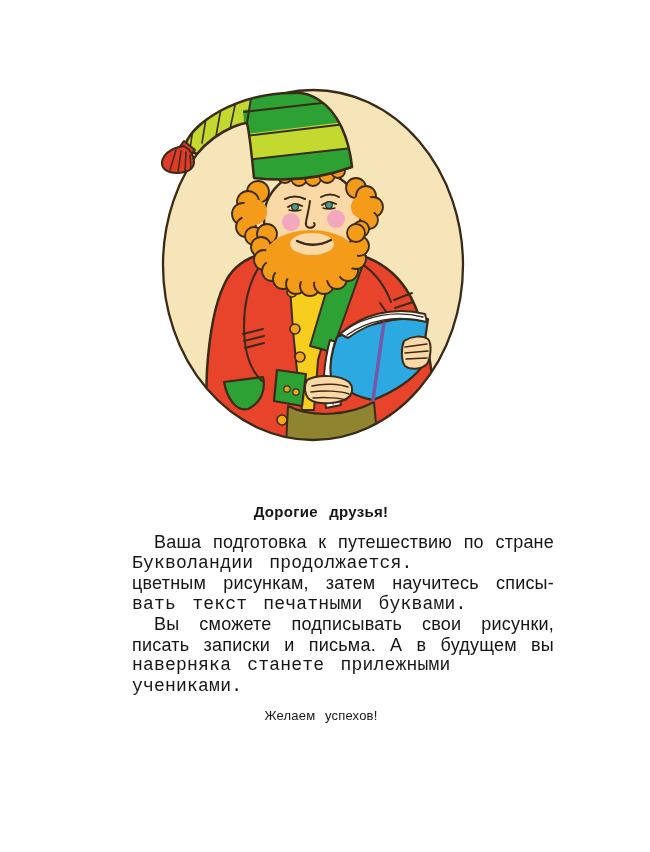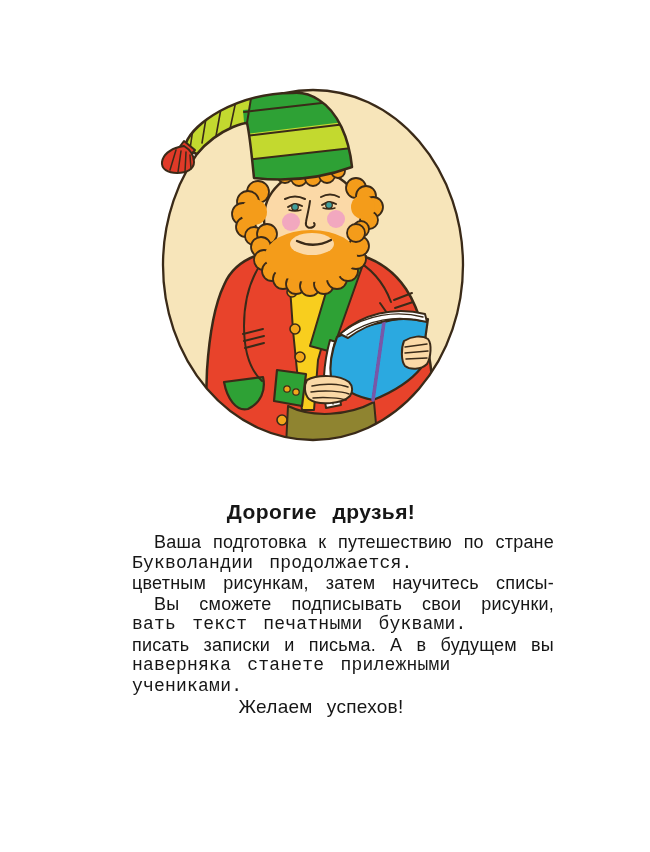--- a/index.html
+++ b/index.html
@@ -3,32 +3,32 @@
 <meta charset="utf-8">
 <style>
   html,body{margin:0;padding:0;}
   body{
     width:650px;height:852px;position:relative;background:#ffffff;overflow:hidden;
     font-family:"Liberation Sans","DejaVu Sans",sans-serif;color:#161616;
   }
   .illustration{position:absolute;left:0;top:0;width:650px;height:470px;}
   .text-block{position:absolute;left:88px;top:501px;width:466px;font-size:18px;}
   .heading{
-    font-weight:bold;font-size:21px;line-height:22px;text-align:center;
+    font-weight:bold;font-size:15px;line-height:22px;text-align:center;
     word-spacing:0.45em;letter-spacing:0.02em;margin:0 0 9px 0;
   }
   .line{
     line-height:20.5px;word-spacing:0.28em;letter-spacing:0.012em;margin-left:44px;
   }
   .just{text-align:justify;text-align-last:justify;text-justify:inter-word;}
   .last{text-align:left;font-family:Liberation Mono, monospace;}
   .ind{text-indent:22px;}
   .closing{
-    font-size:19px;line-height:22px;text-align:center;
-    word-spacing:0.45em;letter-spacing:0.015em;
+    font-size:13px;line-height:22px;text-align:center;
+    word-spacing:0.45em;letter-spacing:0.015em;margin-top:9px;
   }
 </style>
 </head>
 <body>
 
 <svg class="illustration" viewBox="0 0 650 470" xmlns="http://www.w3.org/2000/svg">
   <defs>
     <clipPath id="ovalClip">
         <ellipse cx="313" cy="265" rx="150" ry="175"></ellipse>
       </clipPath>
@@ -179,20 +179,20 @@
   </g>
 </svg>
 
 <div class="text-block">
   <div class="heading">Дорогие  друзья!</div>
 
   <div class="line just ind">Ваша подготовка к путешествию по стране</div>
   <div class="line last">Букволандии продолжается.</div>
 
   <div class="line just">цветным рисункам, затем научитесь списы-</div>
+  <div class="line last">вать текст печатными буквами.</div>
+
   <div class="line just ind">Вы сможете подписывать свои рисунки,</div>
-
-  <div class="line last">вать текст печатными буквами.</div>
   <div class="line just">писать записки и письма. А в будущем вы</div>
   <div class="line last">наверняка станете прилежными учениками.</div>
 
   <div class="closing">Желаем  успехов!</div>
 </div>
 
 </body></html>

